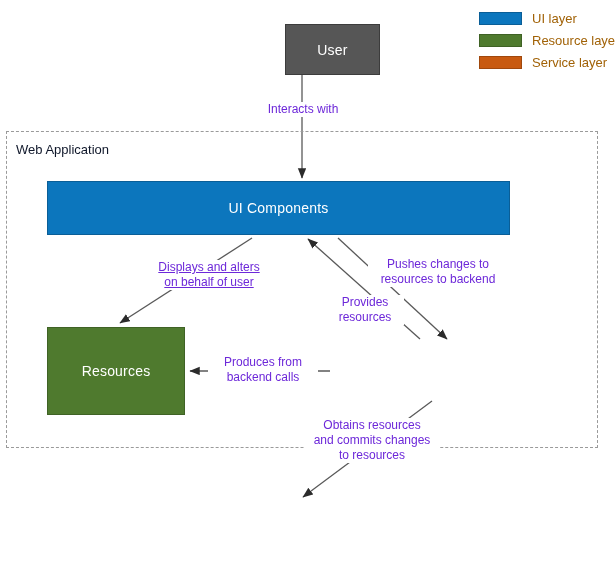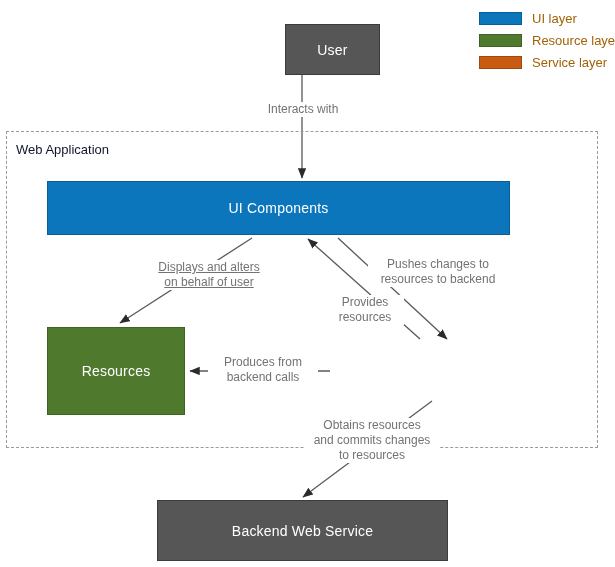--- a/index.html
+++ b/index.html
@@ -76,21 +76,21 @@
     position: absolute;
     left: 16px; top: 142px;
     font-size: 13px;
     color: #0f172a;
     z-index: 2;
   }
   .edge-label {
     position: absolute;
     font-size: 12px;
     line-height: 15px;
-    color: #737373;
+    color: #6d28d9;
     text-align: center;
     background: #ffffff;
     white-space: pre;
     z-index: 4;
   }
   .lbl-interacts { left: 258px; top: 102px; width: 90px; }
   .lbl-displays  { left: 145px; top: 260px; width: 128px; text-decoration: underline; }
   .lbl-pushes    { left: 368px; top: 257px; width: 140px; }
   .lbl-provides  { left: 326px; top: 295px; width: 78px; }
   .lbl-produces  { left: 208px; top: 355px; width: 110px; }
@@ -145,21 +145,20 @@
     <line x1="432" y1="401" x2="303" y2="497" stroke="#595959" stroke-width="1.3" marker-end="url(#arrowhead)"></line>
   </svg>
 
   <div class="node node-user">User</div>
 
   <div class="node node-ui">UI Components</div>
 
   <div class="node node-resources">Resources</div>
 
 
-  <div class="node node-backend">Backend Web Service</div>
 
   <div class="edge-label lbl-interacts">Interacts with</div>
   <div class="edge-label lbl-displays">Displays and alters
 on behalf of user</div>
   <div class="edge-label lbl-pushes">Pushes changes to
 resources to backend</div>
   <div class="edge-label lbl-provides">Provides
 resources</div>
   <div class="edge-label lbl-obtains">Obtains resources
 and commits changes

